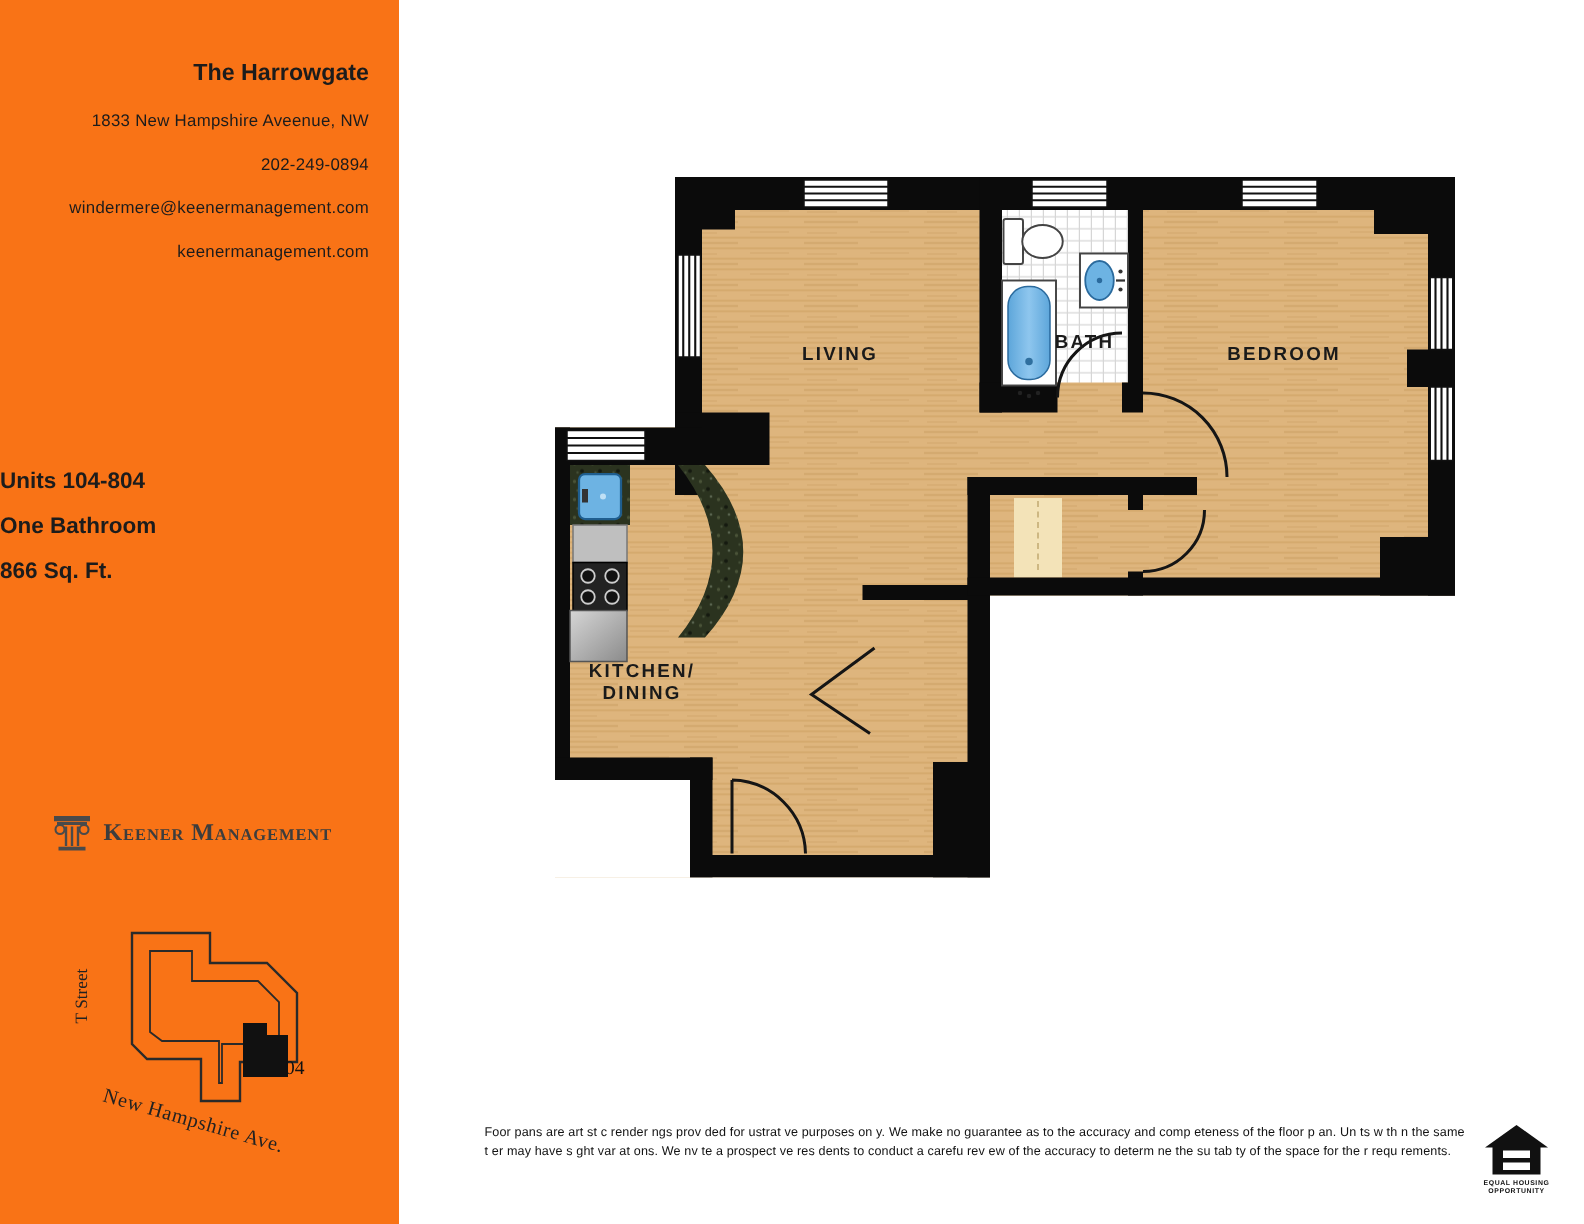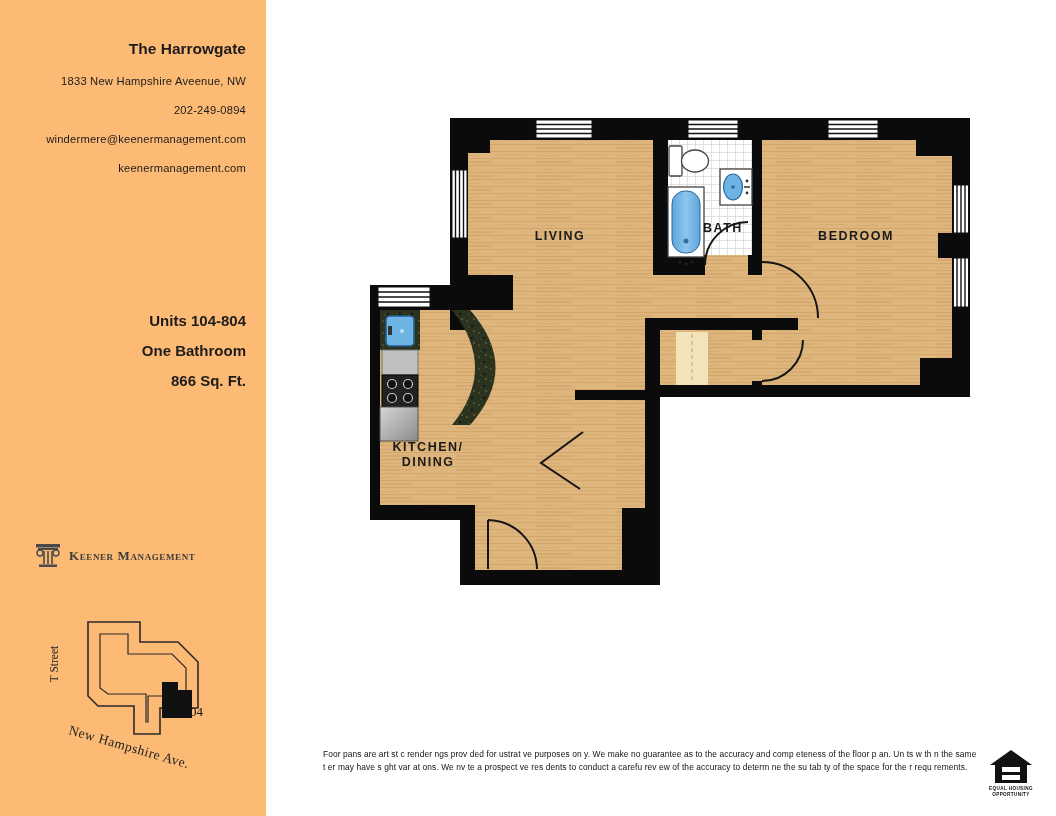--- a/index.html
+++ b/index.html
@@ -1,26 +1,26 @@
 <!DOCTYPE html>
 <html><head>
 <meta charset="utf-8">
 <style>
   html,body{margin:0;padding:0;}
   body{width:1056px;height:816px;position:relative;background:#ffffff;
        font-family:"Liberation Sans", sans-serif;overflow:hidden;}
-  .sidebar{position:absolute;left:0;top:0;width:266px;height:816px;background:#fdba74;}
+  .sidebar{position:absolute;left:0;top:0;width:266px;height:816px;background:#f97316;}
   .hdr{position:absolute;top:40px;left:0;width:246px;text-align:right;color:#1c1c1c;}
   .hdr .title{font-size:15.5px;font-weight:bold;margin-bottom:8px;}
   .hdr .line{font-size:11.2px;margin-top:17px;letter-spacing:.2px;}
-  .unit{position:absolute;top:306px;left:0;width:246px;text-align:right;color:#1c1c1c;}
+  .unit{position:absolute;top:306px;left:0;width:246px;color:#1c1c1c;}
   .unit .line{font-size:15px;font-weight:bold;line-height:30px;}
   .brand{position:absolute;left:34px;top:543px;display:flex;align-items:center;gap:7px;}
   .brand .name{font-family:"Liberation Serif", serif;font-variant:small-caps;
-               font-size:13px;font-weight:600;color:#3d3d3d;letter-spacing:.6px;}
+               font-size:16px;font-weight:600;color:#3d3d3d;letter-spacing:.6px;}
   .mapwrap{position:absolute;left:38px;top:610px;}
   .footer-line{position:absolute;left:283px;width:694px;font-size:8.4px;color:#121212;
                letter-spacing:.1px;white-space:nowrap;margin-left:40px;}
   .fl1{top:749px;} .fl2{top:762px;}
   .ehowrap{position:absolute;left:986px;top:746px;}
   svg text{font-family:"Liberation Sans", sans-serif;}
   .maptext{font-family:"Liberation Serif", serif;}
 </style>
 </head>
 <body>

